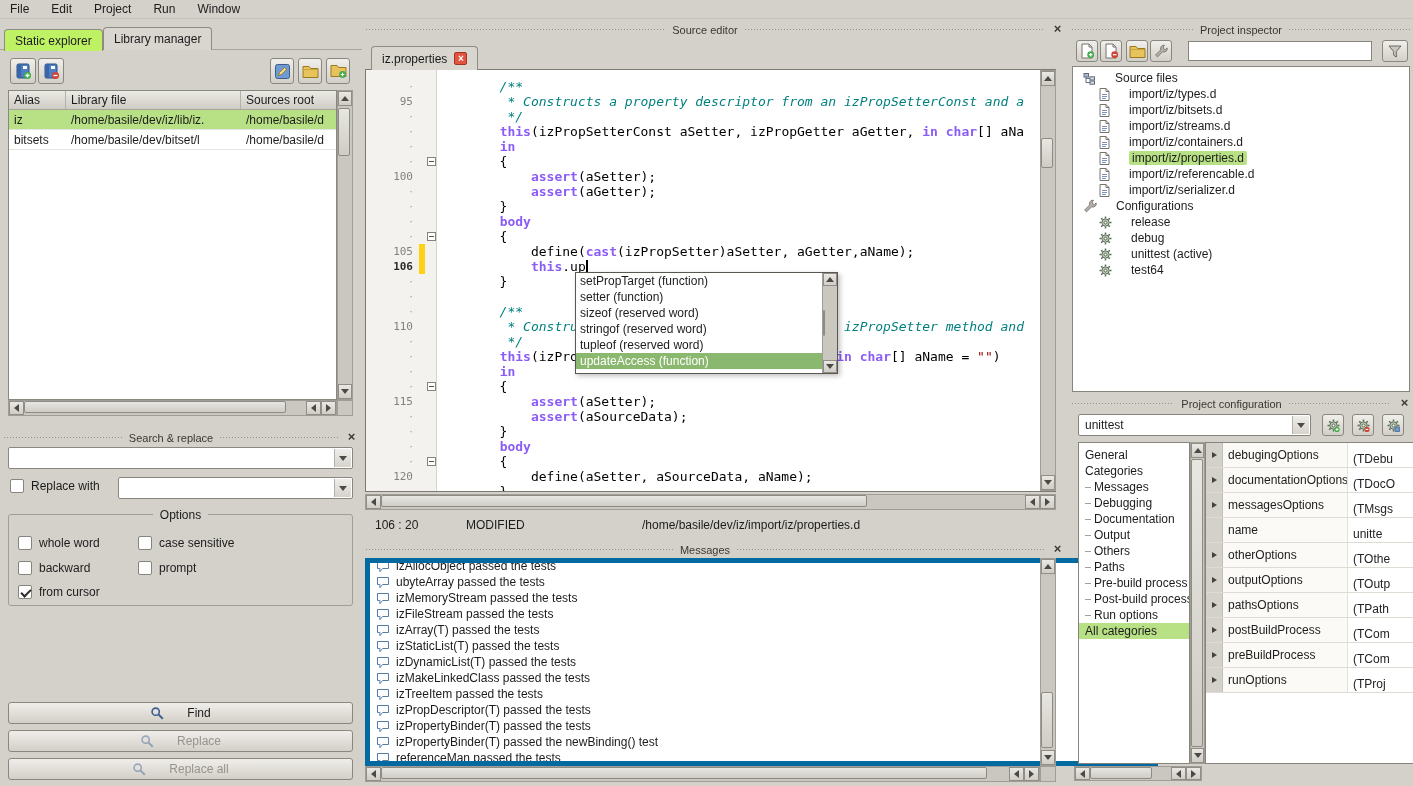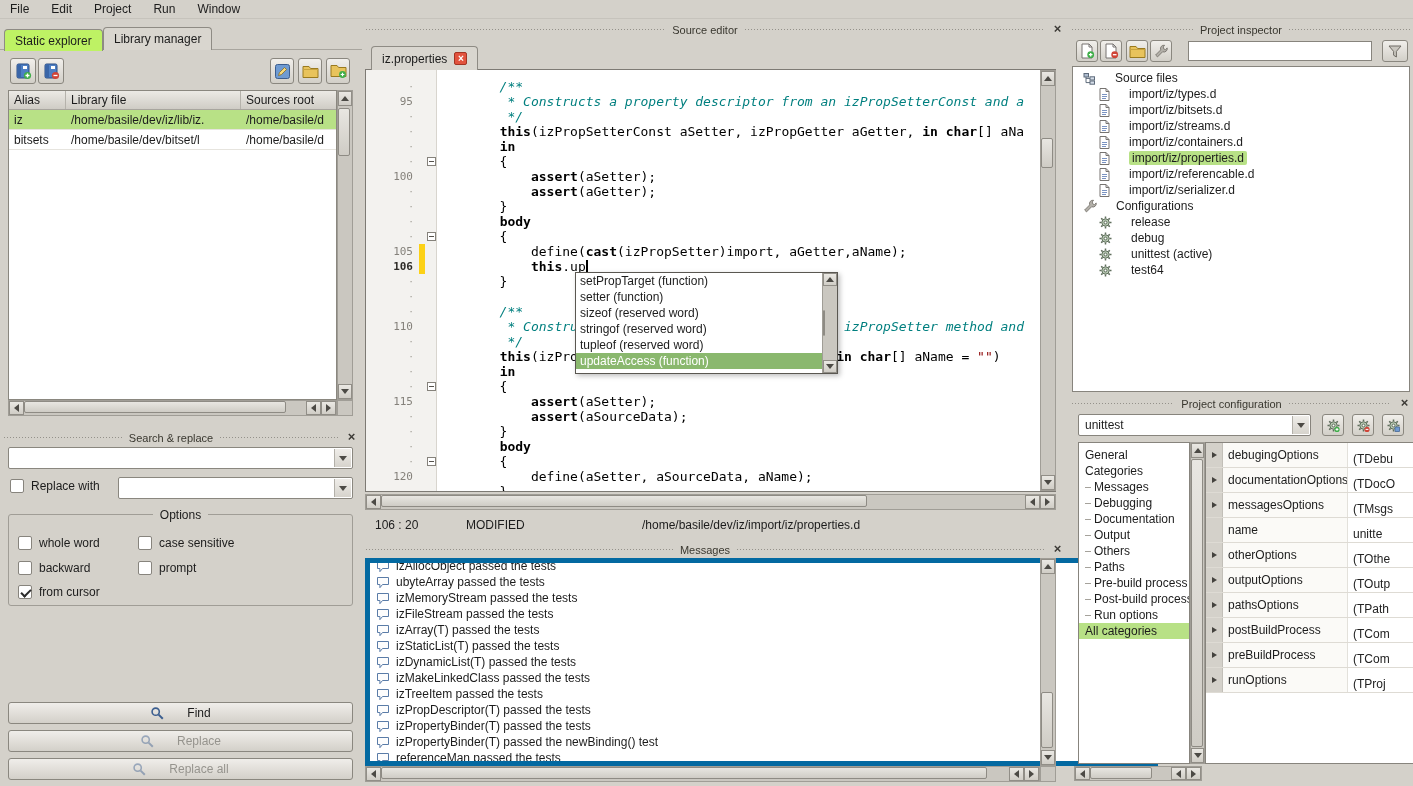--- a/index.html
+++ b/index.html
@@ -62,21 +62,21 @@
 .gl{height:15px;position:relative}
 .gl .num{position:absolute;left:0;top:0;width:47px;text-align:right;font-family:"DejaVu Sans Mono",monospace;font-size:11px;line-height:15px;color:#85827b}
 .gl .num.cur{color:#2e2c28;font-weight:bold}
 .gl .dot{position:absolute;left:0;top:0;width:47px;text-align:right;line-height:15px;color:#9a978f;font-size:11px}
 .gl .dot::before{content:"·"}
 .gl .mod{position:absolute;left:53px;top:0;width:6px;height:15px;background:#fcd116}
 .gl .fold{position:absolute;left:61px;top:3px;width:9px;height:9px;border:1px solid #85827b;background:#fff}
 .gl .fold::before{content:"";position:absolute;left:1px;top:3px;width:5px;height:1px;background:#55524c}
 #code{flex:1;padding-top:9px;overflow:hidden}
 .cl{height:15px;line-height:15px;white-space:pre;font-family:"DejaVu Sans Mono",monospace;font-size:13px;color:#000}
-.tok.k{color:#000000;font-weight:bold}
+.tok.k{color:#8b5cf6;font-weight:bold}
 .tok.c{color:#007f7f;font-style:italic}
 .tok.s{color:#8b0000}
 .caret{display:inline-block;width:2px;height:12px;background:#000;vertical-align:-1px}
 
 #popup{position:absolute;left:575px;top:272px;width:263px;height:102px;background:#fff;border:1px solid #5a5751;display:flex;z-index:30;box-shadow:2px 2px 5px rgba(0,0,0,.25)}
 #popup-items{flex:1;overflow:hidden}
 .pitem{height:16px;line-height:16px;padding:0 4px;white-space:nowrap}
 .pitem.selected{background:#8ab86e;color:#fff}
 #popup .psb{width:15px;border-left:1px solid #a09d96;background:#cac7c0;display:flex;flex-direction:column}
 #popup .psb .sbtn{height:13px;width:100%}
@@ -403,21 +403,21 @@
       <div class="cl"><span class="tok c">         * Constructs a property descriptor from an izPropSetterConst and a</span></div>
       <div class="cl"><span class="tok c">         */</span></div>
       <div class="cl"><span class="tok p">        </span><span class="tok k">this</span><span class="tok p">(izPropSetterConst aSetter, izPropGetter aGetter, </span><span class="tok k">in</span><span class="tok p"> </span><span class="tok k">char</span><span class="tok p">[] aNa</span></div>
       <div class="cl"><span class="tok p">        </span><span class="tok k">in</span></div>
       <div class="cl"><span class="tok p">        {</span></div>
       <div class="cl"><span class="tok p">            </span><span class="tok k">assert</span><span class="tok p">(aSetter);</span></div>
       <div class="cl"><span class="tok p">            </span><span class="tok k">assert</span><span class="tok p">(aGetter);</span></div>
       <div class="cl"><span class="tok p">        }</span></div>
       <div class="cl"><span class="tok p">        </span><span class="tok k">body</span></div>
       <div class="cl"><span class="tok p">        {</span></div>
-      <div class="cl"><span class="tok p">            define(</span><span class="tok k">cast</span><span class="tok p">(izPropSetter)import, aGetter,aName);</span></div>
+      <div class="cl"><span class="tok p">            define(</span><span class="tok k">cast</span><span class="tok p">(izPropSetter)aSetter, aGetter,aName);</span></div>
       <div class="cl"><span class="tok p">            </span><span class="tok k">this</span><span class="tok p">.up</span><span class="caret"></span></div>
       <div class="cl"><span class="tok p">        }</span></div>
       <div class="cl"></div>
       <div class="cl"><span class="tok c">        /**</span></div>
       <div class="cl"><span class="tok c">         * Constructs a property descriptor from an izPropSetter method and</span></div>
       <div class="cl"><span class="tok c">         */</span></div>
       <div class="cl"><span class="tok p">        </span><span class="tok k">this</span><span class="tok p">(izPropSetter aSetter, izSource aData, </span><span class="tok k">in</span><span class="tok p"> </span><span class="tok k">char</span><span class="tok p">[] aName = </span><span class="tok s">""</span><span class="tok p">)</span></div>
       <div class="cl"><span class="tok p">        </span><span class="tok k">in</span></div>
       <div class="cl"><span class="tok p">        {</span></div>
       <div class="cl"><span class="tok p">            </span><span class="tok k">assert</span><span class="tok p">(aSetter);</span></div>

